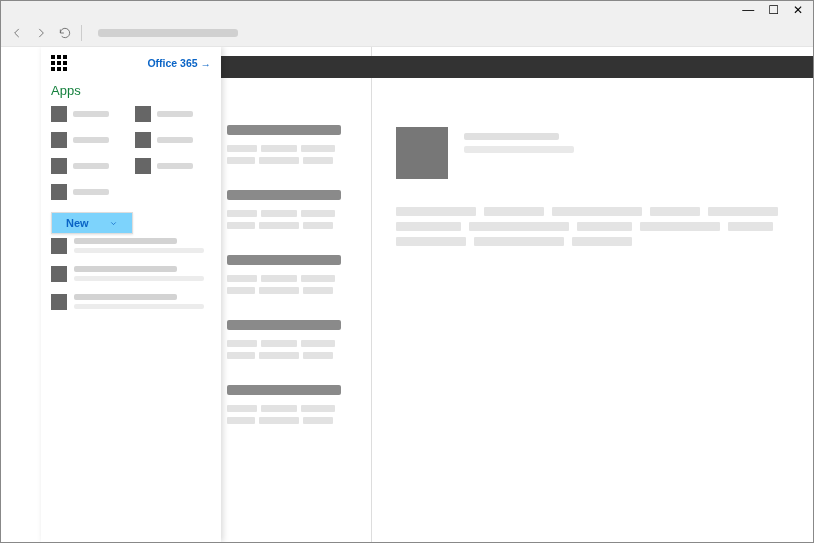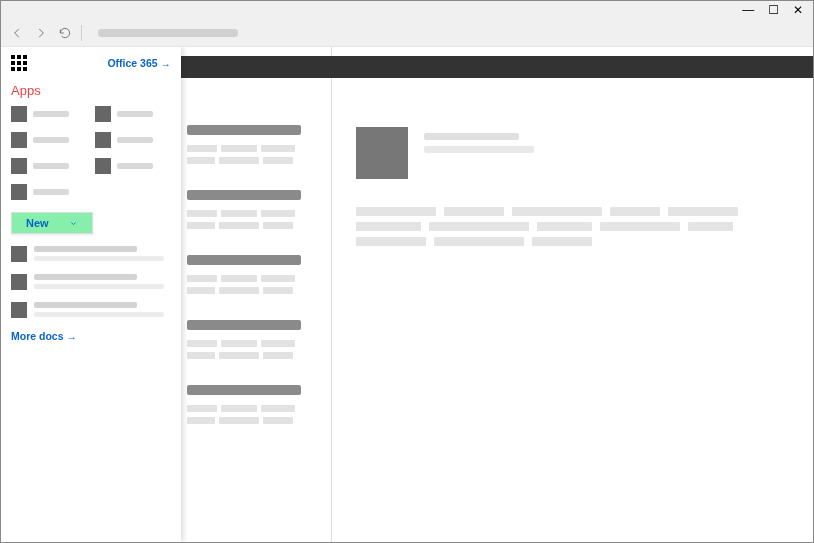--- a/index.html
+++ b/index.html
@@ -10,40 +10,40 @@
     .titlebar { height: 18px; display: flex; justify-content: flex-end; align-items: center; gap: 14px; padding-right: 10px; background: #f0f0f0; }
     .titlebar span { font-size: 12px; line-height: 1; cursor: default; font-family: Arial, sans-serif; }
     
     .chrome { height: 28px; background: #f0f0f0; display: flex; align-items: center; gap: 8px; padding: 0 8px; border-bottom: 1px solid #e5e5e5; }
     .nav-btn { width: 16px; height: 16px; display: flex; align-items: center; justify-content: center; color: #555; font-size: 13px; }
     .nav-btn svg { width: 14px; height: 14px; stroke: #666; fill: none; stroke-width: 1.5; }
     .divider { width: 1px; height: 16px; background: #ccc; }
     .url-bar { flex: 1; height: 18px; display: flex; align-items: center; padding-left: 8px; }
     .url-placeholder { width: 140px; height: 8px; background: #d0d0d0; border-radius: 3px; }
     
-    .content { flex: 1; display: flex; position: relative; overflow: hidden; }
+    .content { flex: 1; display: flex; position: relative; overflow: hidden; padding-left: 40px; }
     
     .topstrip { position: absolute; top: 9px; left: 180px; right: 0; height: 22px; background: #333; z-index: 1; }
     
     .sidebar { width: 180px; background: #fff; box-shadow: 2px 0 6px rgba(0,0,0,0.15); padding: 8px 10px 10px 10px; display: flex; flex-direction: column; z-index: 5; overflow-y: auto; font-size: 11px; }
     .sidebar-top { display: flex; justify-content: space-between; align-items: center; margin-bottom: 8px; }
     .waffle { width: 16px; height: 16px; display: grid; grid-template-columns: repeat(3,1fr); grid-template-rows: repeat(3,1fr); gap: 1.5px; }
     .waffle div { background: #000; }
     .o365 { color: #0a64c6; font-size: 10.5px; font-weight: 600; cursor: pointer; }
     
-    .sec-title { font-size: 13px; color: #ef4444; margin: 4px 0 8px; }
+    .sec-title { font-size: 13px; color: #15803d; margin: 4px 0 8px; }
     
     .apps-grid { display: grid; grid-template-columns: 1fr 1fr; gap: 10px 8px; margin-bottom: 12px; }
     .app { display: flex; align-items: center; gap: 6px; cursor: pointer; }
     .app-icon { width: 16px; height: 16px; background: #666; flex-shrink: 0; }
     .app-label { height: 6px; background: #d9d9d9; border-radius: 2px; flex: 1; max-width: 36px; }
     
     .link { color: #0a64c6; font-size: 10.5px; font-weight: 600; margin-bottom: 14px; cursor: pointer; }
     
-    .new-btn { border: 1px solid #ddd; box-shadow: 0 1px 2px rgba(0,0,0,0.1); padding: 4px 14px; font-size: 11px; color: #0a64c6; font-weight: 600; display: inline-flex; align-items: center; gap: 20px; margin-bottom: 12px; background: #86efac; cursor: pointer; }
+    .new-btn { border: 1px solid #ddd; box-shadow: 0 1px 2px rgba(0,0,0,0.1); padding: 4px 14px; font-size: 11px; color: #0a64c6; font-weight: 600; display: inline-flex; align-items: center; gap: 20px; margin-bottom: 4px; background: #7dd3fc; cursor: pointer; }
     .new-btn svg { width: 9px; height: 9px; stroke: #0a64c6; fill: none; stroke-width: 2; }
     
     .doc { display: flex; gap: 7px; margin-bottom: 12px; cursor: pointer; }
     .doc-icon { width: 16px; height: 16px; background: #666; flex-shrink: 0; }
     .doc-lines { flex: 1; display: flex; flex-direction: column; gap: 4px; }
     .doc-line1 { height: 6px; background: #d3d3d3; border-radius: 2px; width: 75%; }
     .doc-line2 { height: 5px; background: #ececec; border-radius: 2px; width: 95%; }
     
     .middle { flex: 0 0 150px; padding: 78px 10px 10px 6px; overflow: hidden; }
     .mid-block { margin-bottom: 26px; }
@@ -166,21 +166,20 @@
             <div class="doc-line2"></div>
           </div>
       </div>
       <div class="doc">
         <div class="doc-icon"></div>
         <div class="doc-lines">
             <div class="doc-line1"></div>
             <div class="doc-line2"></div>
           </div>
       </div>
-      <div class="link">More docs →</div>
     </div>
 
     <div class="middle">
       <div class="mid-block">
         <div class="mid-title"></div>
         <div class="mid-row">
             <div class="chip" style="width:30px"></div>
             <div class="chip" style="width:36px"></div>
             <div class="chip" style="width:34px"></div>
           </div>

